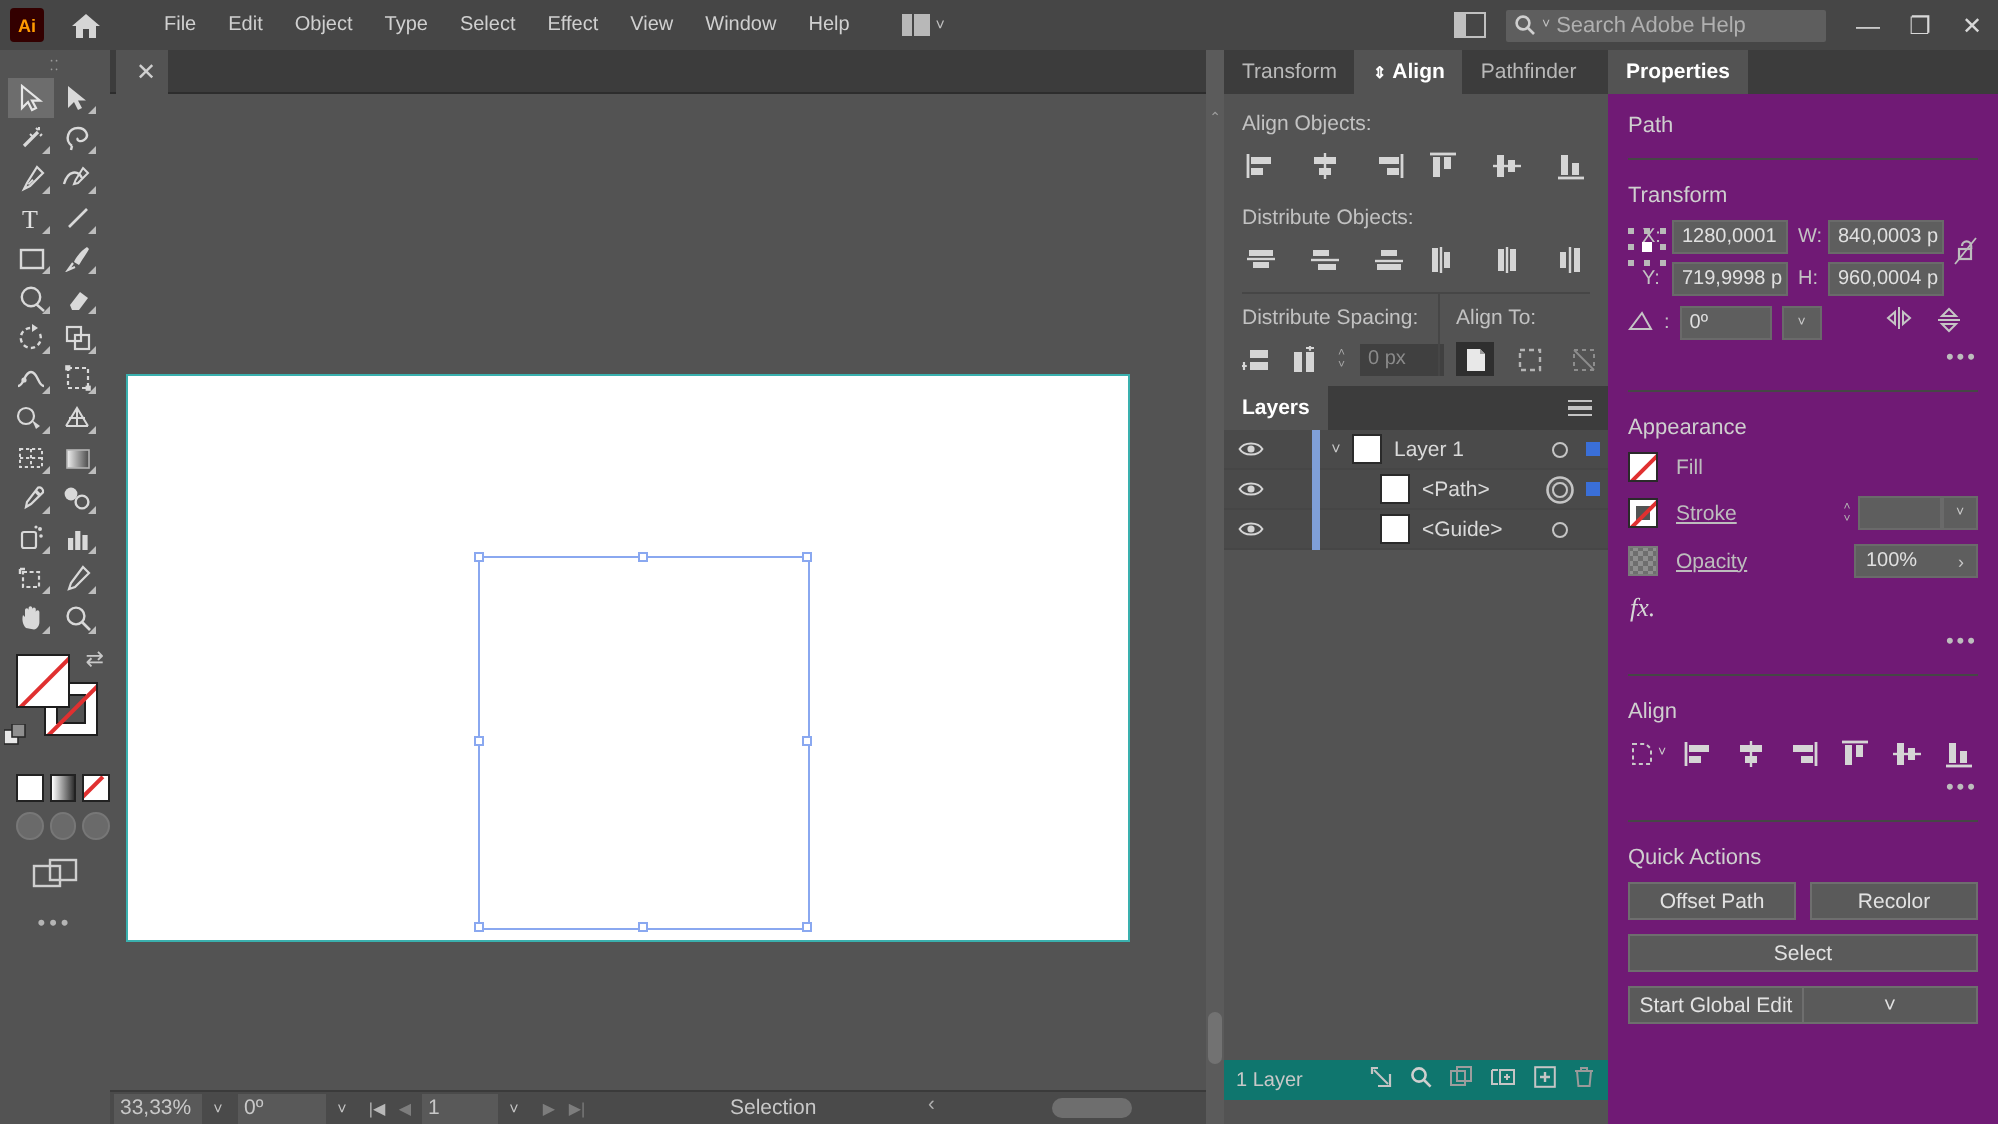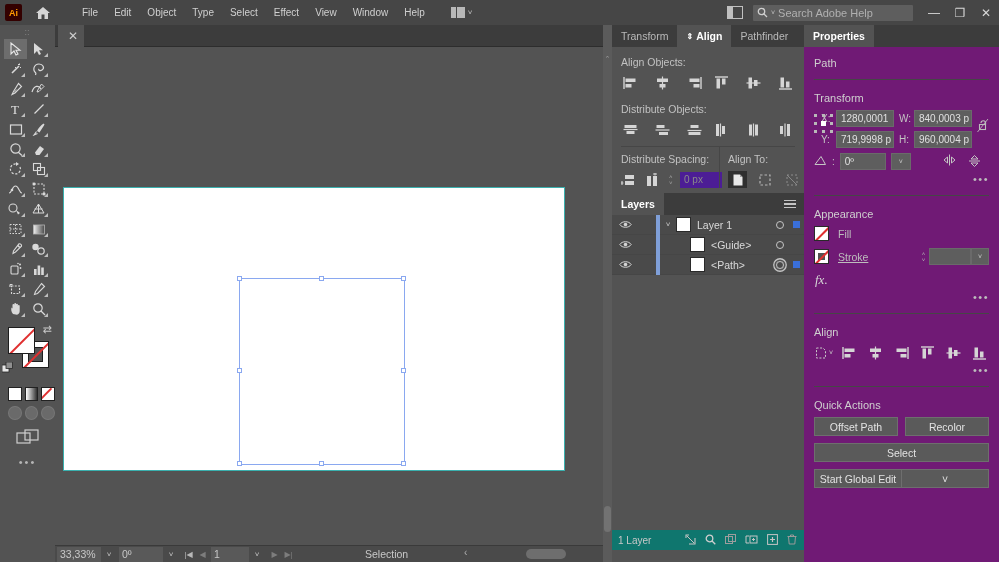--- a/index.html
+++ b/index.html
@@ -188,21 +188,21 @@
   .icon-row .grp.right { margin-left:auto; }
   .ibtn {
     width:19px;height:17px; display:flex;align-items:center;justify-content:center;
   }
   .divider { height:1px; background:#464646; margin:8px 0 0 0; }
 
   .dist-space-row { display:flex; }
   .dist-left { width:98px; }
   .alignto { flex:1; padding-left:8px; border-left:1px solid #464646; }
   .numfield {
-    width:42px; height:16px; background:#4c1d95; color:#8a8a8a;
+    width:42px; height:16px; background:#404040; color:#8a8a8a;
     display:flex; align-items:center; padding-left:4px; font-size:10px;
   }
   .stepper { display:flex; flex-direction:column; justify-content:center; width:11px; color:#a8a8a8; font-size:6px; line-height:6px;}
   .ibtn.active { background:#2f2f2f; }
 
   
   .layers-panel {
     position:absolute; left:0; top:168px; width:192px; height:369px;
     background:#535353;
   }
@@ -833,46 +833,46 @@
             <svg width="13" height="9" viewBox="0 0 13 9">
                 <path d="M0.8 4.5 C3 0.8 10 0.8 12.2 4.5 C10 8.2 3 8.2 0.8 4.5 Z" fill="none" stroke="#d5d5d5" stroke-width="1"></path>
                 <circle cx="6.5" cy="4.5" r="1.8" fill="#d5d5d5"></circle>
               </svg>
           </span>
           <span class="lr-lock"></span>
           <span class="lr-bar"></span>
           <span class="lr-arrow"></span>
           <span style="width:14px;"></span>
           <span class="lr-thumb"></span>
-          <span class="lr-name">&lt;Guide&gt;</span>
-          <span class="lr-target">
-              <i class="tcircle"></i>
-            </span>
-          <span class="lr-sel"></span>
-        </div>
-
-        <div class="layer-row">
-          <span class="lr-eye">
-            <svg width="13" height="9" viewBox="0 0 13 9">
-                <path d="M0.8 4.5 C3 0.8 10 0.8 12.2 4.5 C10 8.2 3 8.2 0.8 4.5 Z" fill="none" stroke="#d5d5d5" stroke-width="1"></path>
-                <circle cx="6.5" cy="4.5" r="1.8" fill="#d5d5d5"></circle>
-              </svg>
-          </span>
-          <span class="lr-lock"></span>
-          <span class="lr-bar"></span>
-          <span class="lr-arrow"></span>
-          <span style="width:14px;"></span>
-          <span class="lr-thumb"></span>
           <span class="lr-name">&lt;Path&gt;</span>
           <span class="lr-target">
               <i class="tcircle double"></i>
             </span>
           <span class="lr-sel">
               <i class="selsq"></i>
             </span>
+        </div>
+
+        <div class="layer-row">
+          <span class="lr-eye">
+            <svg width="13" height="9" viewBox="0 0 13 9">
+                <path d="M0.8 4.5 C3 0.8 10 0.8 12.2 4.5 C10 8.2 3 8.2 0.8 4.5 Z" fill="none" stroke="#d5d5d5" stroke-width="1"></path>
+                <circle cx="6.5" cy="4.5" r="1.8" fill="#d5d5d5"></circle>
+              </svg>
+          </span>
+          <span class="lr-lock"></span>
+          <span class="lr-bar"></span>
+          <span class="lr-arrow"></span>
+          <span style="width:14px;"></span>
+          <span class="lr-thumb"></span>
+          <span class="lr-name">&lt;Guide&gt;</span>
+          <span class="lr-target">
+              <i class="tcircle"></i>
+            </span>
+          <span class="lr-sel"></span>
         </div>
       </div>
 
       <div class="layers-footer">
         <span>1 Layer</span>
         <span class="lf-icons">
           <span>
             <svg width="11" height="11" viewBox="0 0 11 11">
                 <path d="M1 4 L1 1 L4 1 M10 4 L10 10 L4 10" fill="none" stroke="#c5c5c5" stroke-width="1.1"></path>
                 <line x1="2" y1="2" x2="9" y2="9" stroke="#c5c5c5" stroke-width="1"></line>
@@ -1008,20 +1008,28 @@
         <span class="app-label link">Stroke</span>
         <span class="stroke-weight">
           <span class="sw-step">
               <span>˄</span>
               <span>˅</span>
             </span>
           <span class="sw-box"></span>
           <span class="sw-drop">˅</span>
         </span>
       </div>
+      <div class="app-row">
+        <span class="opacity-sw"></span>
+        <span class="app-label link">Opacity</span>
+        <span class="op-box">
+          <span>100%</span>
+          <span class="op-arrow">›</span>
+        </span>
+      </div>
       <div class="fx-row">fx.</div>
       <div class="dots-right">•••</div>
       <div class="p-divider"></div>
 
       <div class="p-sec">Align</div>
       <div style="display:flex;align-items:center;justify-content:space-between;">
         <span style="display:flex;align-items:center;gap:1px;">
           <svg width="14" height="14" viewBox="0 0 14 14">
               <path d="M2.5 2 L9 2 L11.5 4.5 L11.5 12 L2.5 12 Z" fill="none" stroke="#c9c9c9" stroke-width="1" stroke-dasharray="2 1.6"></path>
             </svg>

